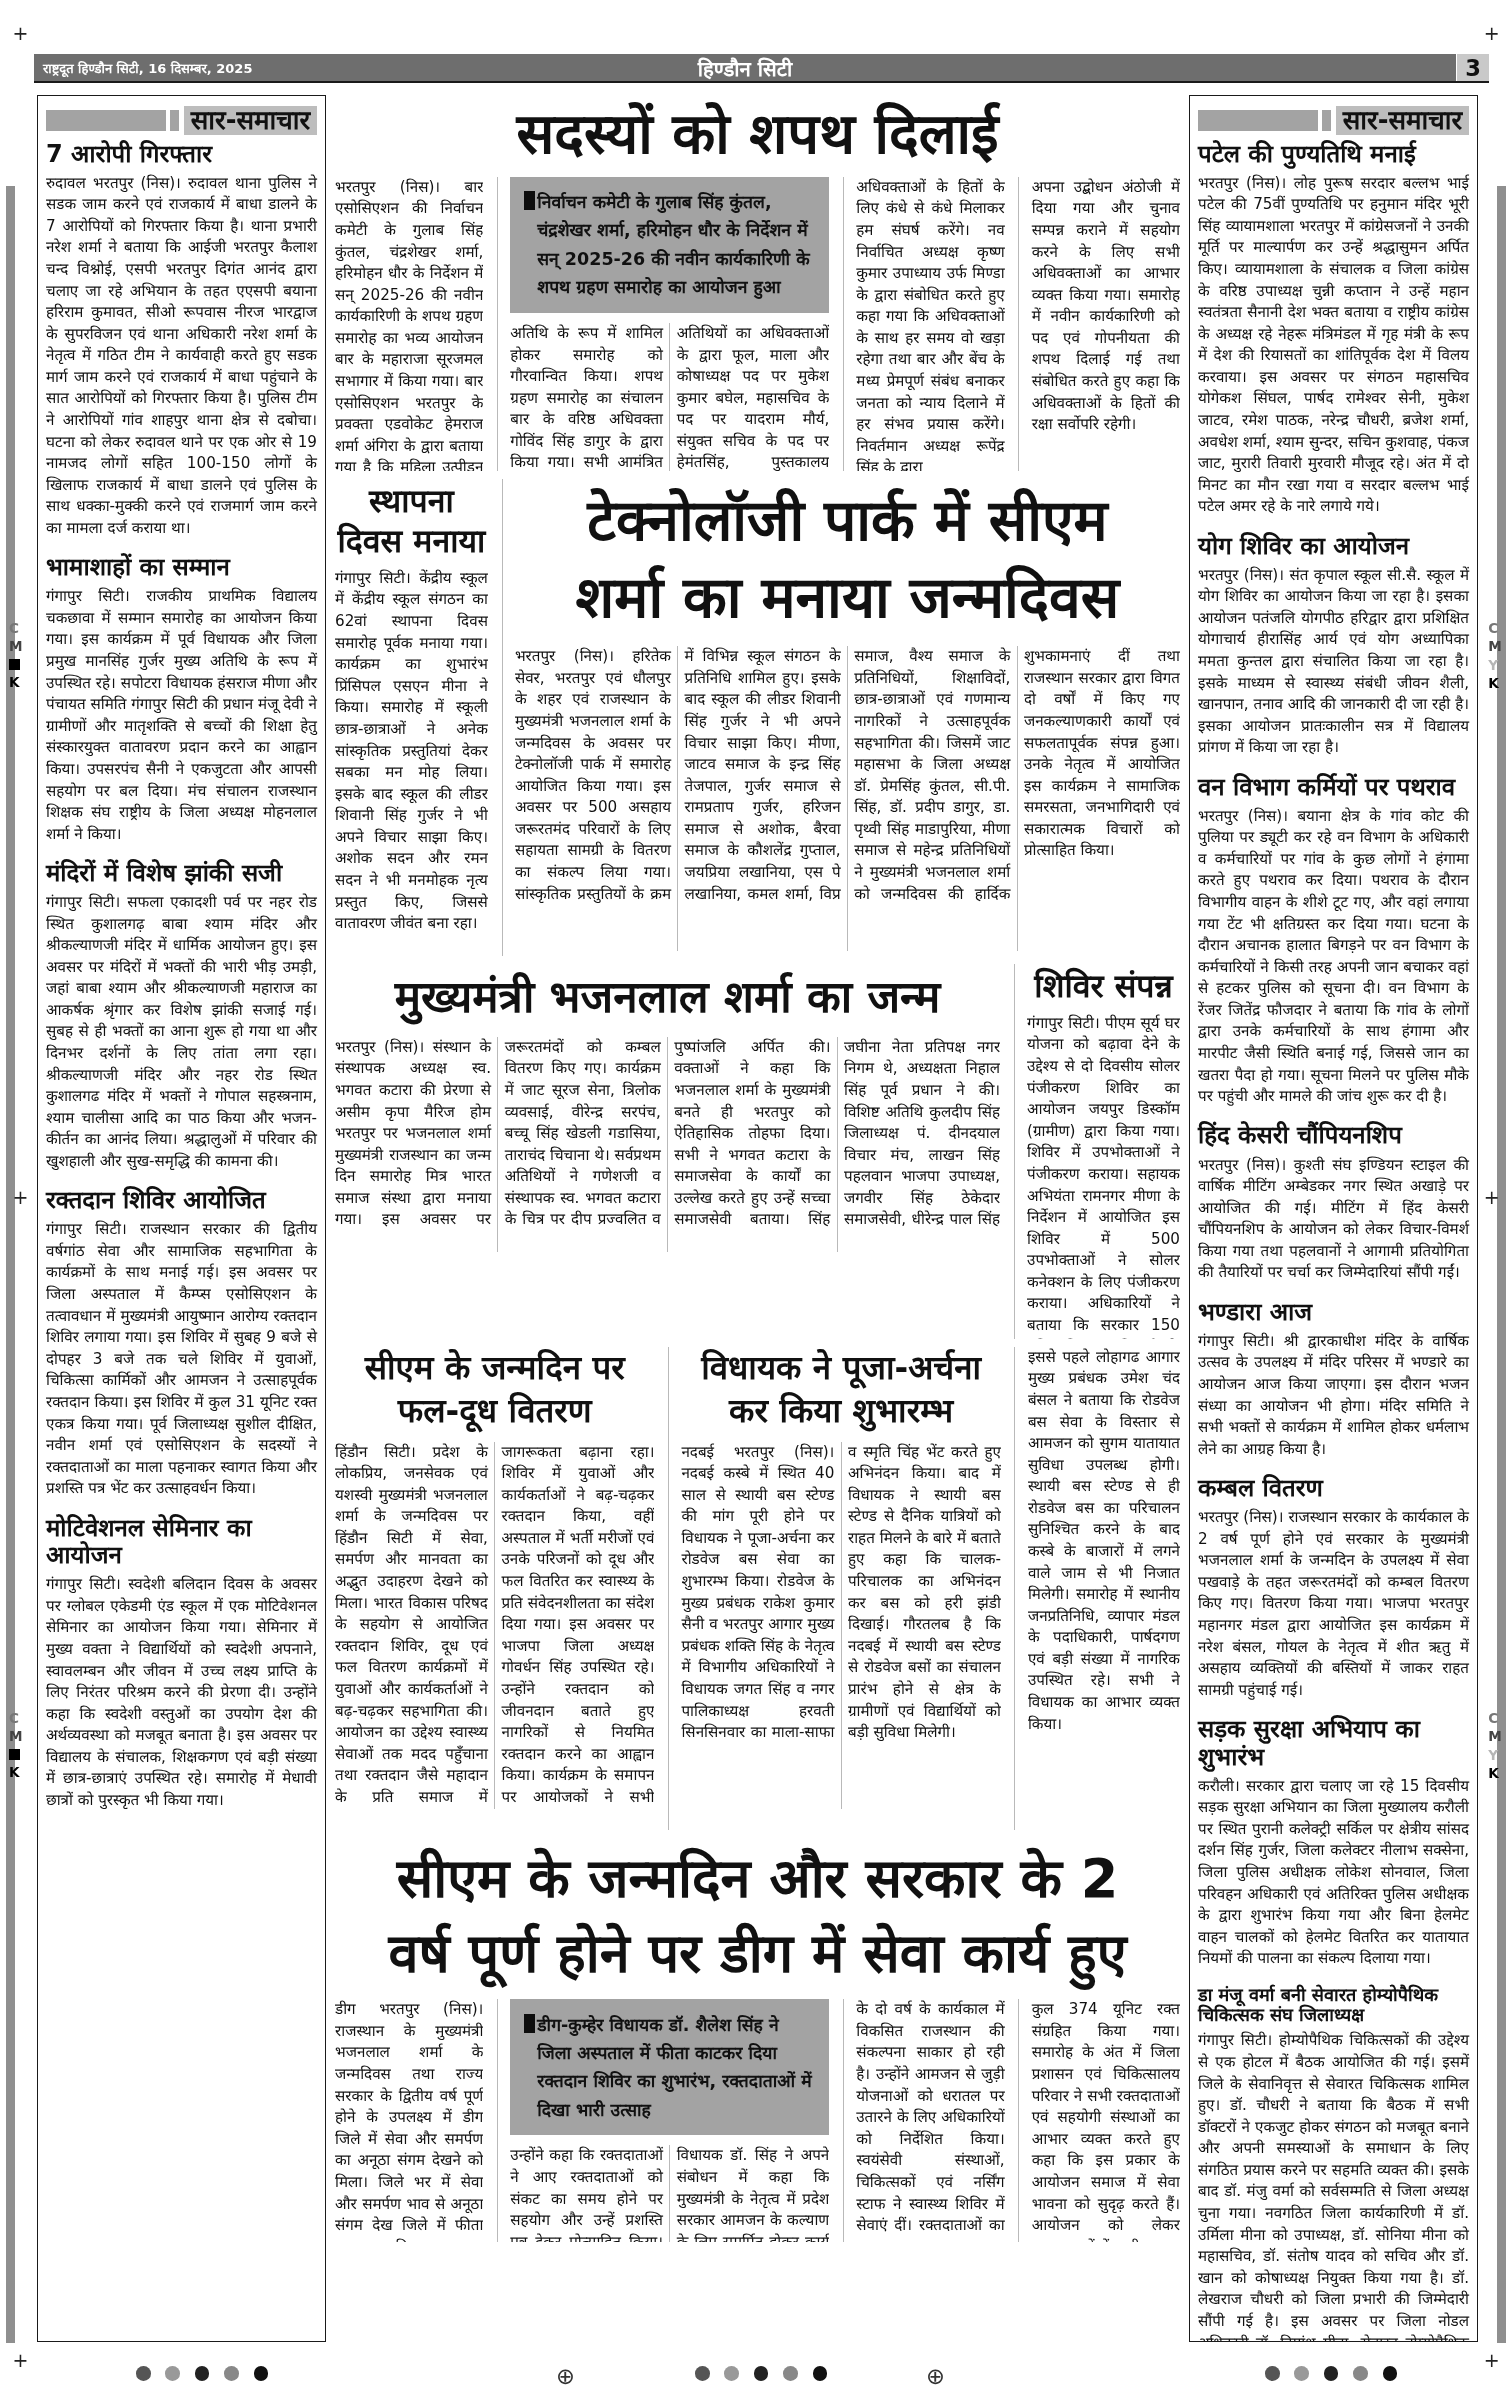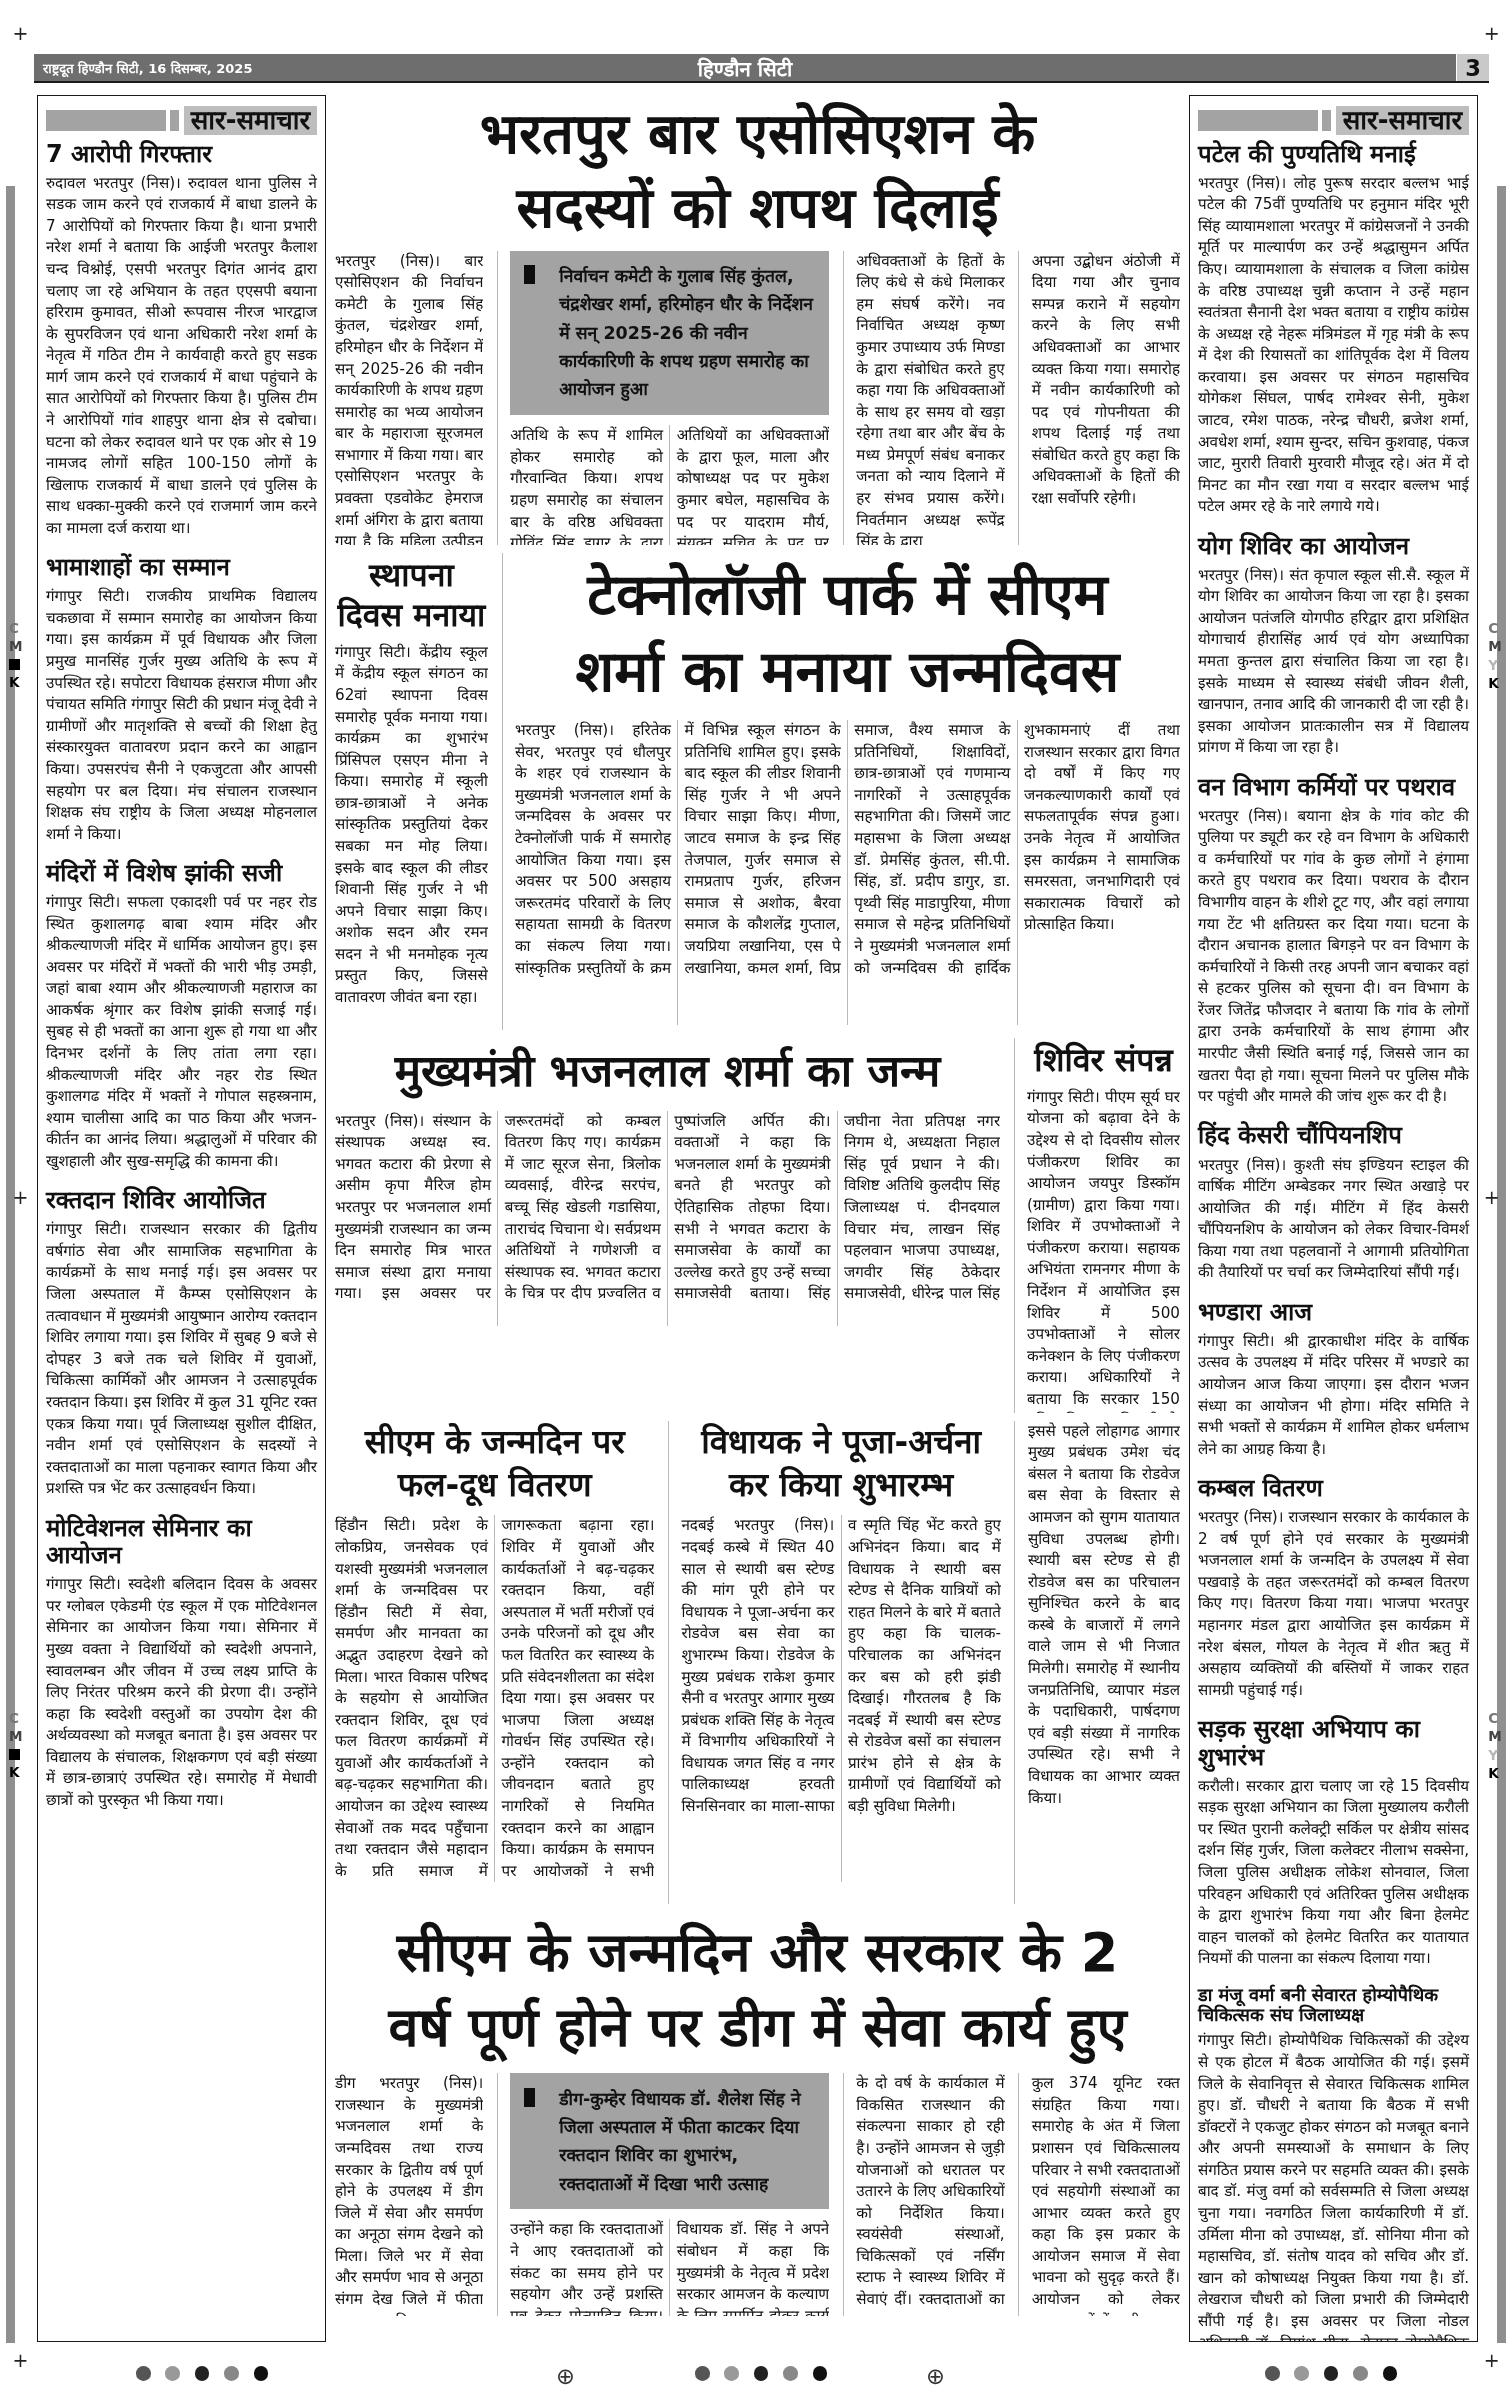--- a/index.html
+++ b/index.html
@@ -33,21 +33,21 @@
   
   .s-art{margin-bottom:14.7px;}
   .s-art h3{margin:0 0 4.5px 0;font-size:24px;line-height:1.15;font-weight:800;}
   .s-art h3.big{font-size:18px;}
   .s-art p{margin:0;font-size:15.2px;line-height:1.42;text-align:justify;}
   
   .lead-headline{font-size:56px;line-height:1.32;font-weight:800;text-align:center;margin:2.3px 0 5.6px 0;}
   .row{display:flex;gap:13.6px;}
   .row .col{font-size:15.2px;line-height:1.42;text-align:justify;overflow:hidden;}
   .vsep{border-left:1.1px solid #b9b9b9;padding-left:12.4px;}
-  .subbox{background:#a3a3a3;padding:11.3px 13.6px;display:flex;gap:24px;margin-bottom:10.2px;}
+  .subbox{background:#a3a3a3;padding:11.3px 13.6px;display:flex;gap:2px;margin-bottom:10.2px;}
   .subbox .bullet{width:11.3px;height:19px;background:#0d0d0d;flex:none;margin-top:3.4px;}
   .subbox .txt{font-size:17.5px;line-height:1.62;font-weight:700;}
   .twocol{column-count:2;column-gap:13.6px;column-rule:1.1px solid #b9b9b9;font-size:15.2px;line-height:1.42;text-align:justify;}
   .fourcol{column-count:4;column-gap:13.6px;column-rule:1.1px solid #b9b9b9;font-size:15.2px;line-height:1.42;text-align:justify;}
   .mid-headline{font-size:57px;line-height:1.35;font-weight:800;text-align:center;margin:3.4px 0 10.2px 0;}
   .mid-headline2{font-size:44px;line-height:1.35;font-weight:800;text-align:center;margin:3.4px 0 10.2px 0;}
   .small-headline{font-size:33px;line-height:1.3;font-weight:800;text-align:center;margin:0 0 9px 0;}
   .col-headline{font-size:32px;line-height:1.25;font-weight:800;text-align:center;margin:2.3px 0 6.8px 0;}
   .bottom-headline{font-size:54px;line-height:1.38;font-weight:800;text-align:center;margin:4.5px 0 8px 0;}
   .fixh{overflow:hidden;}
@@ -131,21 +131,20 @@
       <div class="s-art">
         <h3>मोटिवेशनल सेमिनार का आयोजन</h3>
         <p>गंगापुर सिटी। स्वदेशी बलिदान दिवस के अवसर पर ग्लोबल एकेडमी एंड स्कूल में एक मोटिवेशनल सेमिनार का आयोजन किया गया। सेमिनार में मुख्य वक्ता ने विद्यार्थियों को स्वदेशी अपनाने, स्वावलम्बन और जीवन में उच्च लक्ष्य प्राप्ति के लिए निरंतर परिश्रम करने की प्रेरणा दी। उन्होंने कहा कि स्वदेशी वस्तुओं का उपयोग देश की अर्थव्यवस्था को मजबूत बनाता है। इस अवसर पर विद्यालय के संचालक, शिक्षकगण एवं बड़ी संख्या में छात्र-छात्राएं उपस्थित रहे। समारोह में मेधावी छात्रों को पुरस्कृत भी किया गया।</p>
       </div>
     </div>
 
     <div class="center">
 
       <div>
         <div class="lead-headline">
-          <div>भरतपुर बार एसोसिएशन के</div>
           <div>सदस्यों को शपथ दिलाई</div>
         </div>
         <div class="row fixh" style="height:294px;">
           <div class="col" style="flex:1;">भरतपुर (निस)। बार एसोसिएशन की निर्वाचन कमेटी के गुलाब सिंह कुंतल, चंद्रशेखर शर्मा, हरिमोहन धौर के निर्देशन में सन् 2025-26 की नवीन कार्यकारिणी के शपथ ग्रहण समारोह का भव्य आयोजन बार के महाराजा सूरजमल सभागार में किया गया। बार एसोसिएशन भरतपुर के प्रवक्ता एडवोकेट हेमराज शर्मा अंगिरा के द्वारा बताया गया है कि महिला उत्पीड़न न्यायालय की न्यायाधीश, एससीएसटी कोर्ट के न्यायाधीश, बार कौंसिल आफ राजस्थान के अध्यक्ष भुवनेश शर्मा तथा बार काउंसिल आफ राजस्थान के पूर्व चेयरमैन सुशील शर्मा ने भी विशिष्ट</div>
           <div class="vsep" style="flex:2.15;overflow:hidden;">
             <div class="subbox">
               <span class="bullet"></span>
               <span class="txt">निर्वाचन कमेटी के गुलाब सिंह कुंतल, चंद्रशेखर शर्मा, हरिमोहन धौर के निर्देशन में सन् 2025-26 की नवीन कार्यकारिणी के शपथ ग्रहण समारोह का आयोजन हुआ</span>
             </div>
             <div class="twocol" style="height:169px;overflow:hidden;">अतिथि के रूप में शामिल होकर समारोह को गौरवान्वित किया। शपथ ग्रहण समारोह का संचालन बार के वरिष्ठ अधिवक्ता गोविंद सिंह डागुर के द्वारा किया गया। सभी आमंत्रित अतिथियों का अधिवक्ताओं के द्वारा फूल, माला और कोषाध्यक्ष पद पर मुकेश कुमार बघेल, महासचिव के पद पर यादराम मौर्य, संयुक्त सचिव के पद पर हेमंतसिंह, पुस्तकालय सचिव के पद पर राजवीर सिंह को पद और गोपनीयता की शपथ दिलाई गई। इसके बाद मुख्य अतिथि कुंतल जैन के द्वारा अधिवक्ताओं को संबोधित करते हुए कहा कि बार और बेंच के मध्य मधुर संबंध बनाए रखने की जानकारी दी गई तथा बार काउन्सिल आफ राजस्थान के पूर्व चैयरमेन सुशील शर्मा ने संबोधित करते हुए कहा कि</div>

